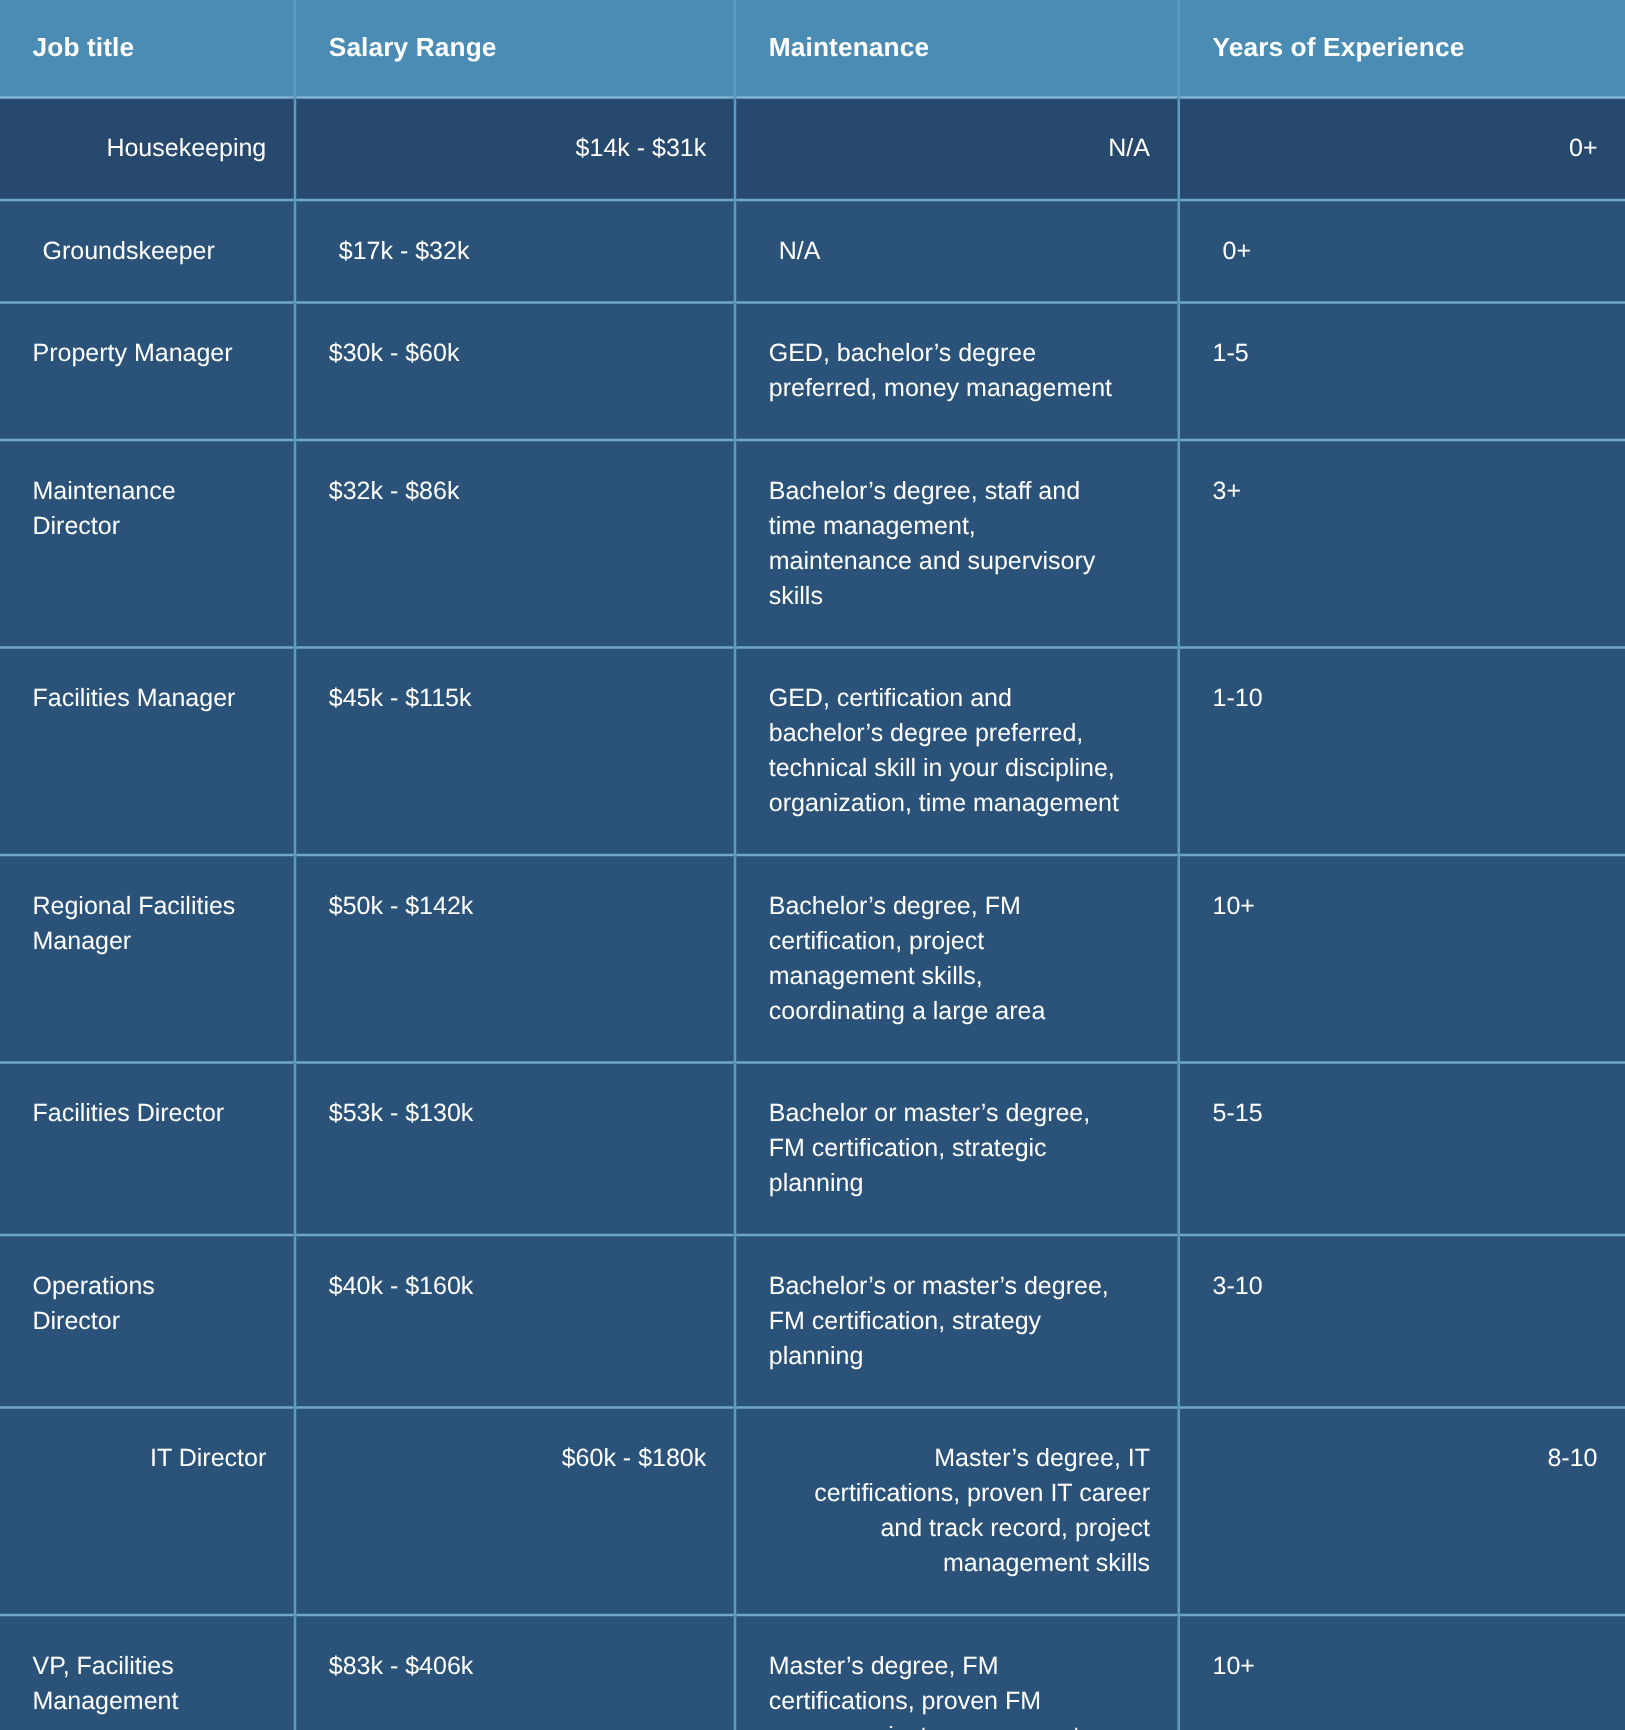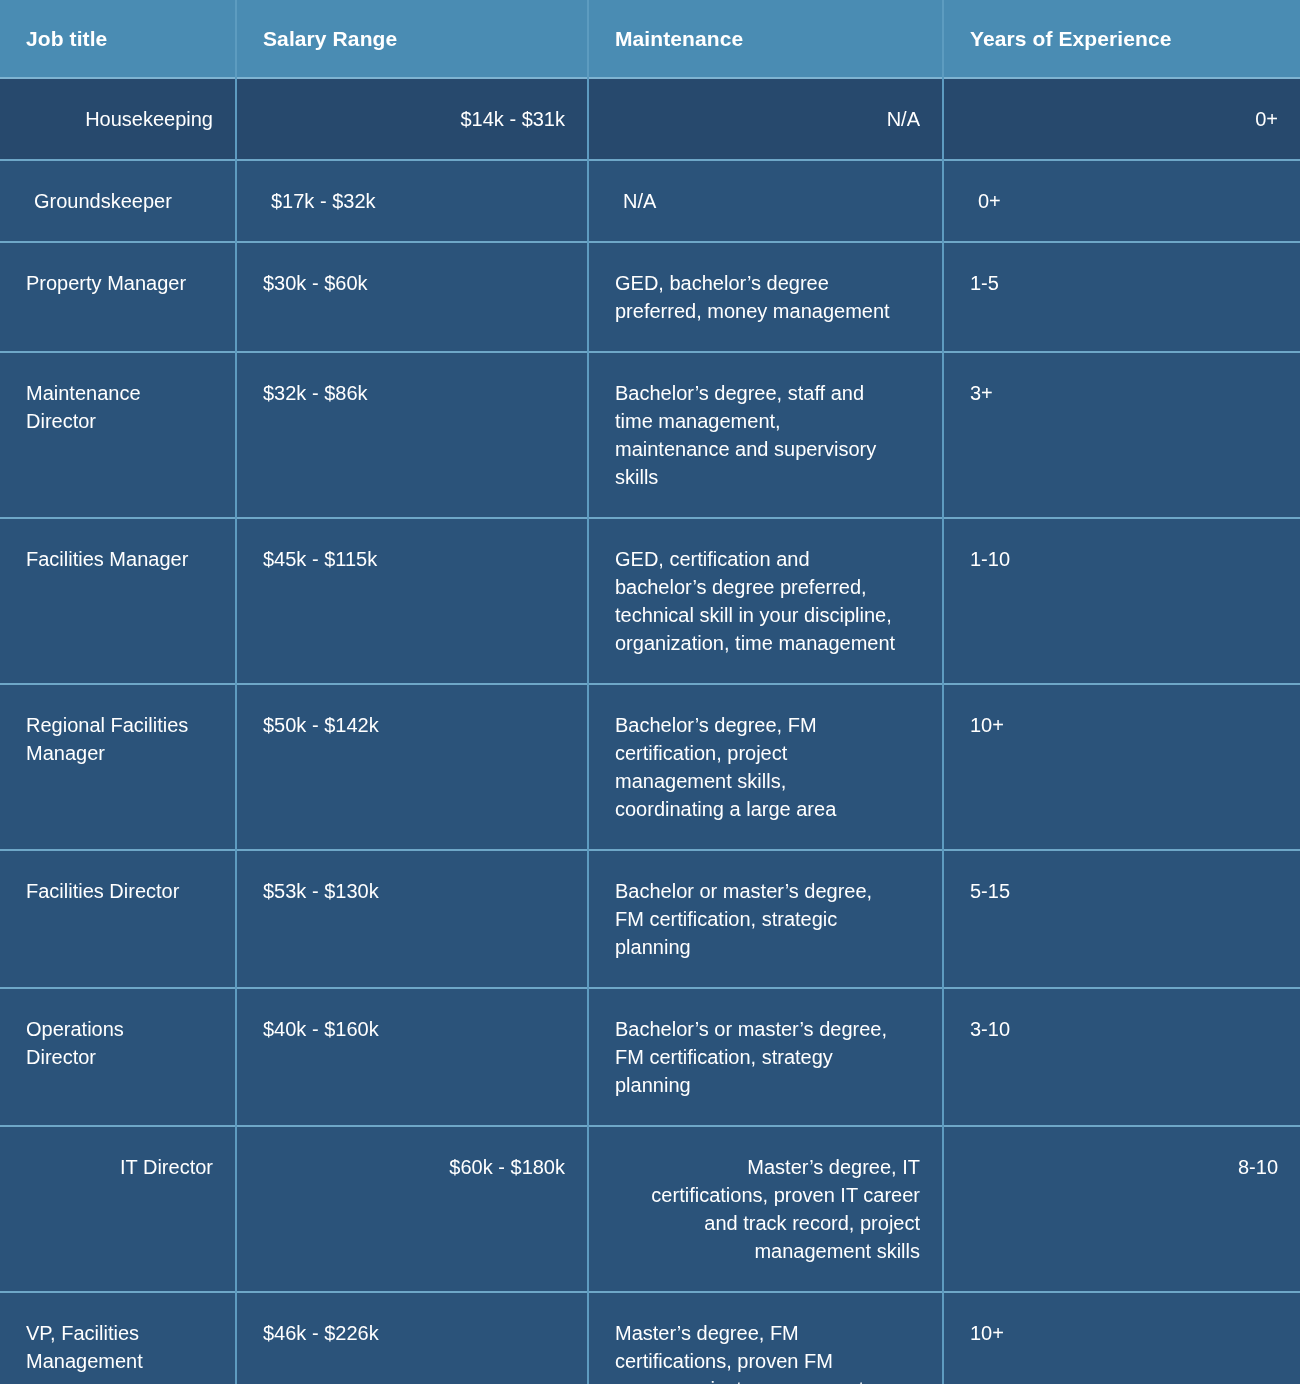--- a/index.html
+++ b/index.html
@@ -180,21 +180,21 @@
         <td><span class="cell-text">$60k - $180k</span></td>
         <td><span class="cell-text">Master’s degree, IT
 certifications, proven IT career
 and track record, project
 management skills</span></td>
         <td><span class="cell-text">8-10</span></td>
       </tr>
       <tr class="r9">
         <td><span class="cell-text">VP, Facilities
 Management</span></td>
-        <td><span class="cell-text">$46k - $226k</span></td>
+        <td><span class="cell-text">$83k - $406k</span></td>
         <td><span class="cell-text">Master’s degree, FM
 certifications, proven FM
 career, project management
 and coordination skills,
 executive level management</span></td>
         <td><span class="cell-text">10+</span></td>
       </tr>
     </tbody>
   </table>
 </div>

